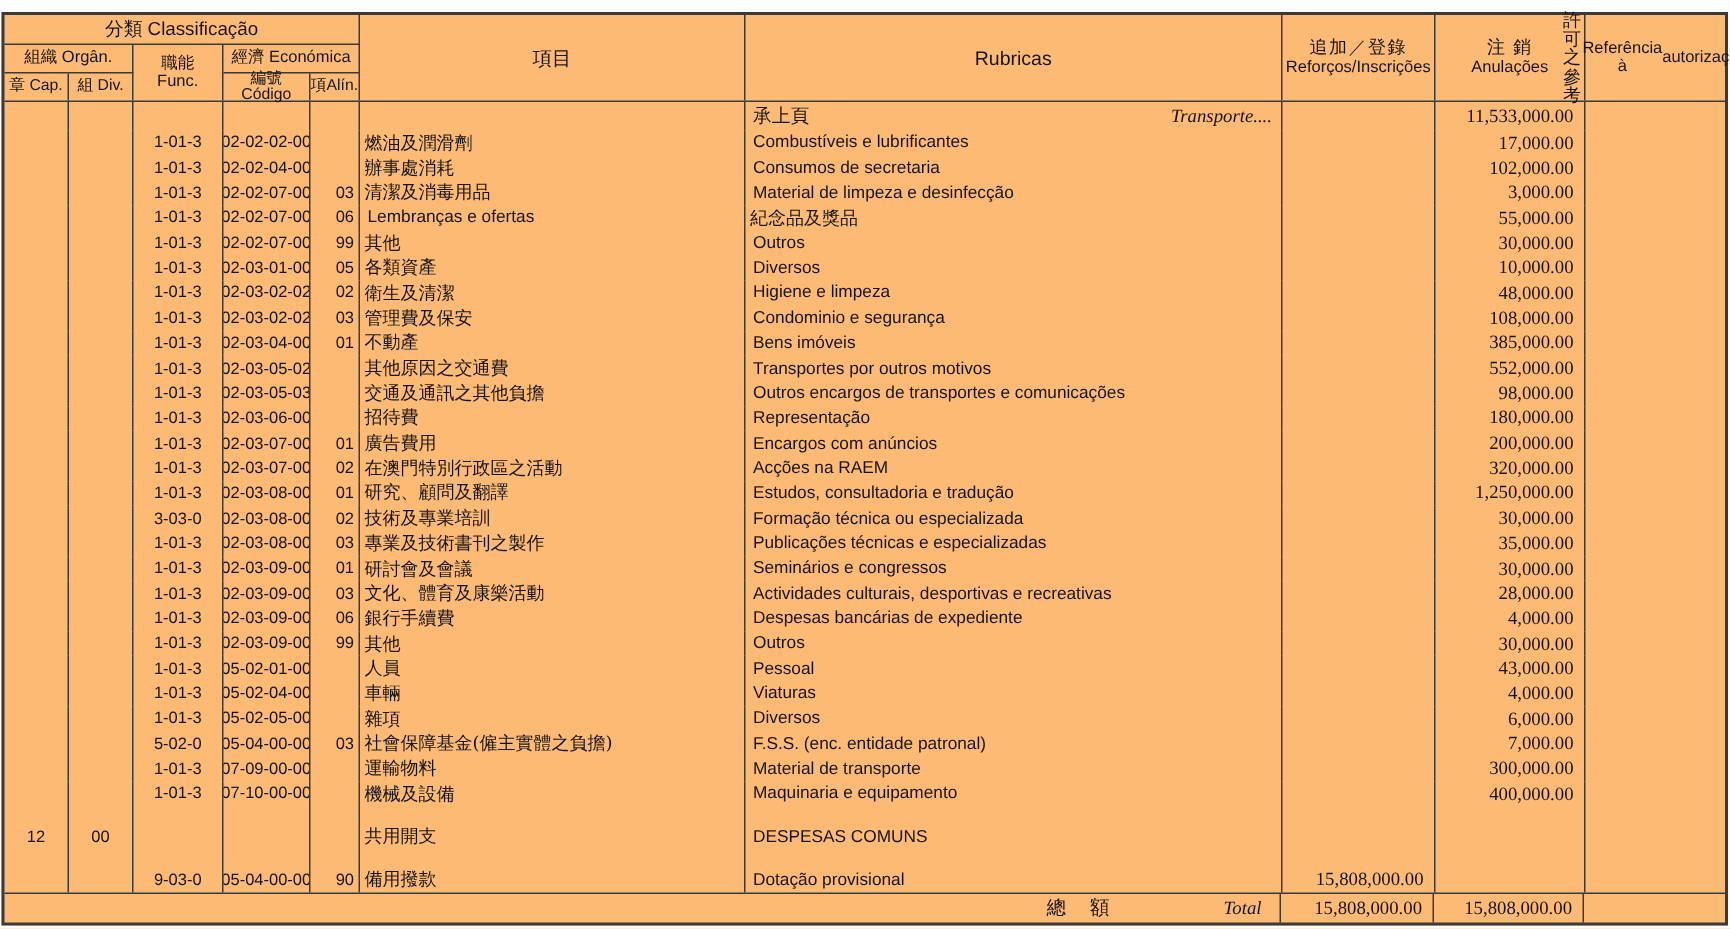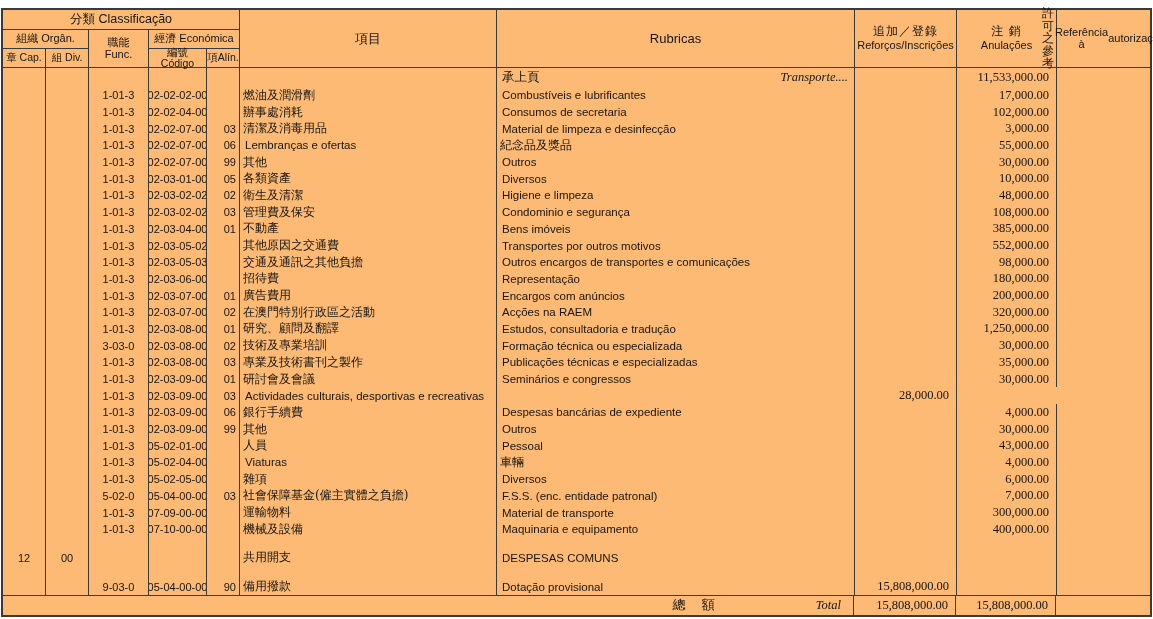--- a/index.html
+++ b/index.html
@@ -65,21 +65,21 @@
   .it { font-style: italic; font-family: "Liberation Serif", "DejaVu Serif", serif; font-size: 12.5px; }
   .carry .rubrica { justify-content: space-between; gap: 18px; padding-right: 6px; }
   
   .total-row {
     display: grid;
     grid-template-columns: 851px 102px 100px 93px;
     height: 20px;
     border-top: 1px solid #3a3a3a;
   }
   .total-row .c:not(:last-child) { border-right: 1px solid #3a3a3a; }
-  .t-merged { justify-content: flex-end; gap: 95px; padding-right: 12px; }
+  .t-merged { justify-content: flex-end; gap: 70px; padding-right: 12px; }
   .t-zh { font-family: "DejaVu Serif", "Liberation Serif", serif; font-size: 13px; letter-spacing: 6px; }
 </style>
 </head>
 <body>
 
 <div class="page">
   <div class="table">
 
     <div class="hdr">
       <div class="hc br bb h-classif">分類  Classificação</div>
@@ -362,20 +362,21 @@
     <div class="c amt">30,000.00</div>
     <div class="c"></div>
   </div>
 
   <div class="row">
     <div class="c code"></div>
     <div class="c code"></div>
     <div class="c code">1-01-3</div>
     <div class="c code">02-03-09-00</div>
     <div class="c alin">03</div>
+    <div class="c item">文化、體育及康樂活動</div>
     <div class="c rubrica">Actividades culturais, desportivas e recreativas</div>
     <div class="c amt"></div>
     <div class="c amt">28,000.00</div>
     <div class="c"></div>
   </div>
 
   <div class="row">
     <div class="c code"></div>
     <div class="c code"></div>
     <div class="c code">1-01-3</div>
@@ -413,22 +414,22 @@
     <div class="c amt">43,000.00</div>
     <div class="c"></div>
   </div>
 
   <div class="row">
     <div class="c code"></div>
     <div class="c code"></div>
     <div class="c code">1-01-3</div>
     <div class="c code">05-02-04-00</div>
     <div class="c alin"></div>
+    <div class="c item">車輛</div>
     <div class="c rubrica">Viaturas</div>
-    <div class="c item">車輛</div>
     <div class="c amt"></div>
     <div class="c amt">4,000.00</div>
     <div class="c"></div>
   </div>
 
   <div class="row">
     <div class="c code"></div>
     <div class="c code"></div>
     <div class="c code">1-01-3</div>
     <div class="c code">05-02-05-00</div>

